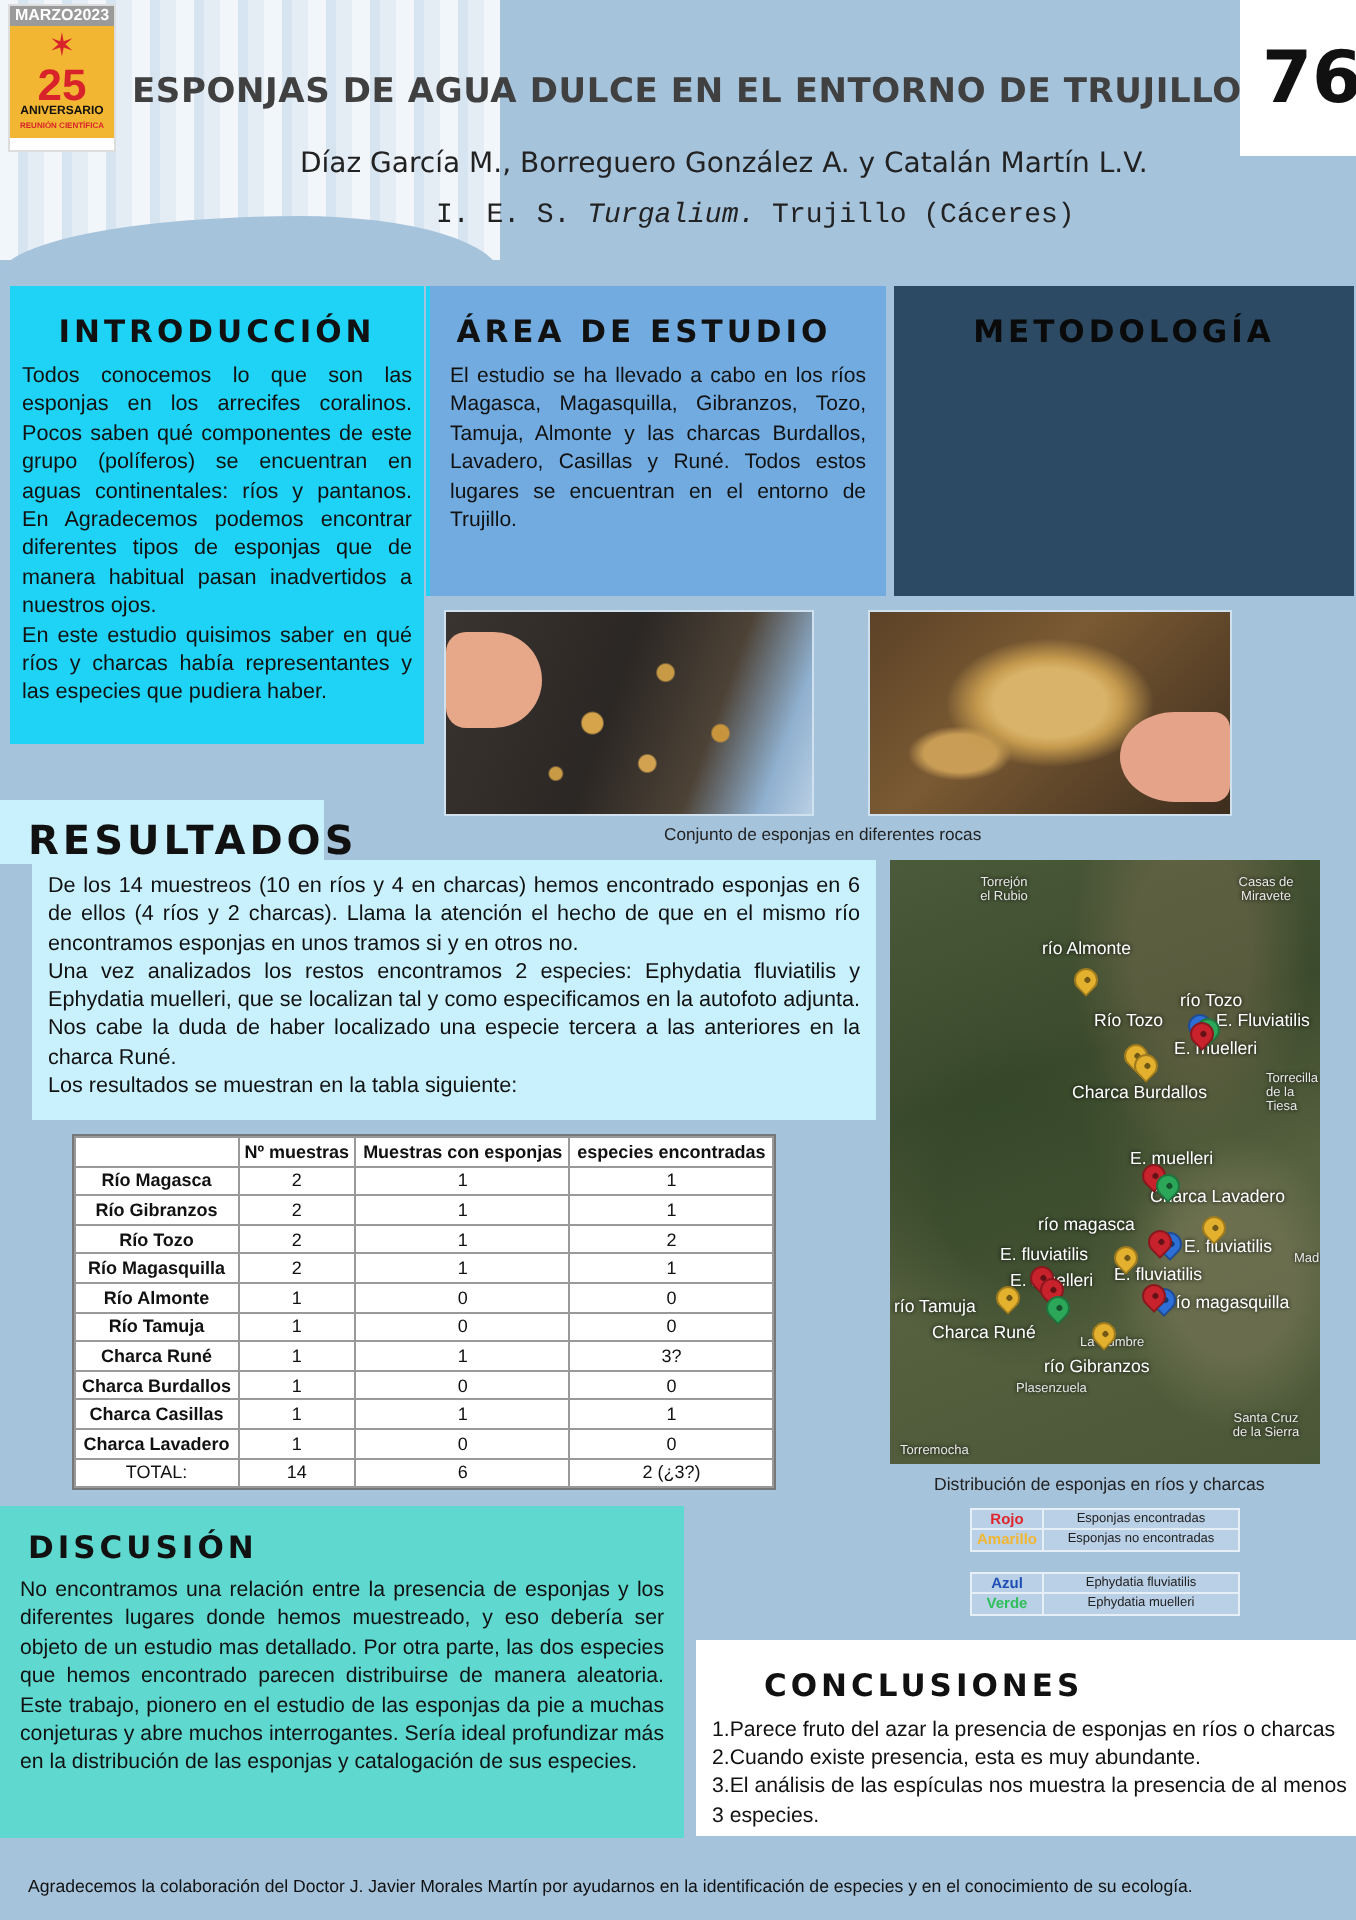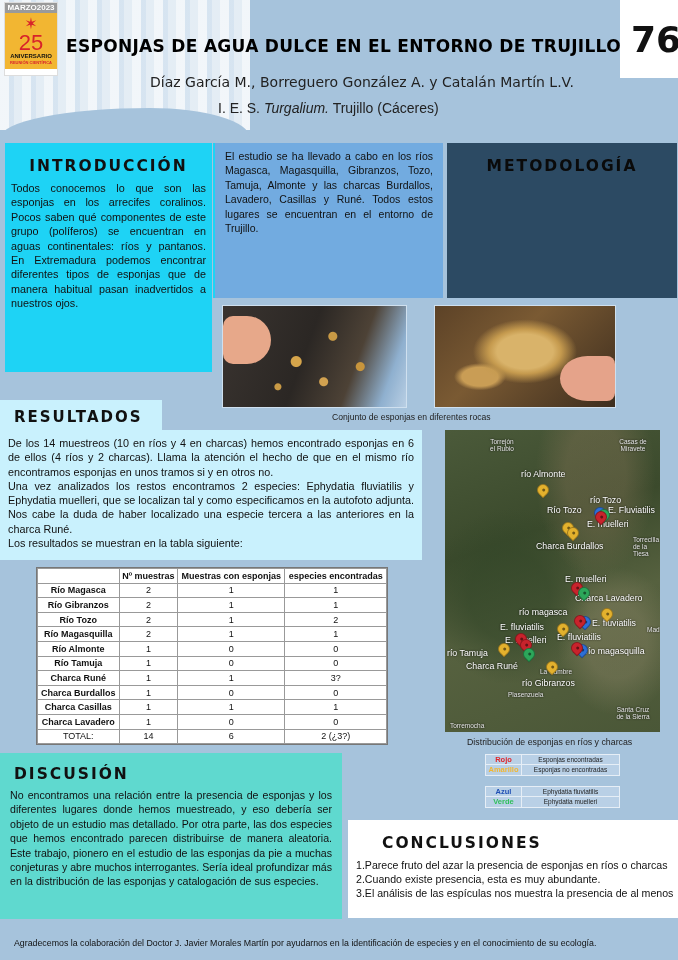--- a/index.html
+++ b/index.html
@@ -28,36 +28,36 @@
     border-radius: 60% 40% 0 0 / 100% 100% 0 0;
   }
   .logo {
     left: 4px; top: 2px; width: 54px; height: 74px;
     background: #f2b632; border: 1px solid #ddd;
     display: flex; flex-direction: column; align-items: center;
     overflow: hidden;
   }
   .logo .bar { width: 100%; background: #9a9a9a; color: #fff; font-weight: bold; font-size: 8px; text-align: center; line-height: 10px; }
   .logo .star { color: #d8232a; font-size: 16px; line-height: 18px; margin-top: 2px; }
-  .logo .num { color: #d8232a; font-weight: normal; font-size: 22px; line-height: 20px; font-family: "Liberation Sans", sans-serif; }
+  .logo .num { color: #d8232a; font-weight: bold; font-size: 22px; line-height: 20px; font-family: "Liberation Sans", sans-serif; }
   .logo .ann { color: #111; font-weight: bold; font-size: 6px; line-height: 7px; }
   .logo .reu { color: #d8232a; font-weight: bold; font-size: 4px; line-height: 5px; }
   .logo .foot { width: 100%; height: 6px; background: #fff; margin-top: auto; }
 
   .title {
     left: 66px; top: 36px; font-size: 17px; font-weight: bold; letter-spacing: 0.3px;
-    font-family: "DejaVu Sans", sans-serif; color: #000000; white-space: nowrap;
+    font-family: "DejaVu Sans", sans-serif; color: #404040; white-space: nowrap;
   }
   .num-box {
     left: 620px; top: 0; width: 72px; height: 78px; background: #fff;
     display: flex; align-items: center; justify-content: center;
     font-size: 36px; font-weight: bold; font-family: "DejaVu Sans", sans-serif;
   }
   .authors { left: 150px; top: 74px; font-size: 14px; white-space: nowrap; color: #222; font-family: "DejaVu Sans", sans-serif; }
-  .institution { left: 218px; top: 100px; font-size: 14px; white-space: nowrap; color: #222; font-family: Liberation Sans, sans-serif; }
+  .institution { left: 218px; top: 100px; font-size: 14px; white-space: nowrap; color: #222; font-family: Liberation Mono, monospace; }
 
   
   .box { padding: 6px 6px; }
   .box h2 {
     font-family: "DejaVu Sans", sans-serif; font-weight: bold; font-size: 15.5px;
     letter-spacing: 2px; text-align: center; margin-bottom: 6px; color: #111;
   }
   .box p { font-size: 10.8px; line-height: 14.4px; text-align: justify; }
 
   .intro { left: 5px; top: 143px; width: 207px; height: 229px; background: #1ed3f5; }
@@ -85,22 +85,22 @@
     left: 434px; width: 182px;
     background:
       radial-gradient(ellipse at 50% 45%, #d9b36a 0 28px, #c59a4e 36px, transparent 52px),
       radial-gradient(ellipse at 25% 70%, #c99d55 0 18px, transparent 26px),
       linear-gradient(135deg, #5c4227 0%, #7a5a33 40%, #3d2d1e 100%);
   }
   .photo2 .hand { position: absolute; right: 0; top: 50px; width: 55px; height: 45px; background: #e5a38a; border-radius: 50% 8px 8px 50%; }
   .caption-photos { left: 332px; top: 412px; font-size: 8.6px; color: #222; white-space: nowrap; }
 
   .res-tab { left: 0; top: 400px; width: 162px; height: 32px; background: #c9f1fd; }
-  .res-tab h2 { font-family: "DejaVu Sans", sans-serif; font-weight: bold; font-size: 15px; letter-spacing: 2px; padding: 8px 0 0 14px; }
-  .res-body { left: 0; top: 430px; width: 422px; height: 130px; background: #c9f1fd; padding: 6px 8px 0 8px; }
+  .res-tab h2 { font-family: "DejaVu Sans", sans-serif; font-weight: bold; font-size: 20px; letter-spacing: 2px; padding: 8px 0 0 14px; }
+  .res-body { left: 16px; top: 430px; width: 422px; height: 130px; background: #c9f1fd; padding: 6px 8px 0 8px; }
   .res-body p { font-size: 10.8px; line-height: 14.3px; text-align: justify; }
 
   
   .table-wrap { left: 36px; top: 567px; width: 352px; background: #fff; border: 1px solid #777; }
   table { border-collapse: collapse; width: 100%; font-size: 9px; }
   td, th { border: 1px solid #999; height: 14.6px; text-align: center; padding: 0 2px; font-weight: normal; white-space: nowrap; }
   th { font-weight: bold; }
   td.rowhead { font-weight: bold; }
   tr.total td { font-weight: normal; }
 
@@ -158,24 +158,26 @@
   <div class="foot"></div>
 </div>
 
 <div class="abs title">ESPONJAS DE AGUA DULCE EN EL ENTORNO DE TRUJILLO</div>
 <div class="abs num-box">76</div>
 <div class="abs authors">Díaz García M., Borreguero González A. y Catalán Martín L.V.</div>
 <div class="abs institution"><span>I. E. S. </span><i>Turgalium.</i><span> Trujillo (Cáceres)</span></div>
 
 <div class="abs box intro">
   <h2>INTRODUCCIÓN</h2>
-  <p>Todos conocemos lo que son las esponjas en los arrecifes coralinos. Pocos saben qué componentes de este grupo (políferos) se encuentran en aguas continentales: ríos y pantanos. En Extremadura podemos encontrar diferentes tipos de esponjas que de manera habitual pasan inadvertidos a nuestros ojos.</p>
+  <p>Todos conocemos lo que son las esponjas en los arrecifes coralinos. Pocos saben qué componentes de este grupo (políferos) se encuentran en aguas continentales: ríos y pantanos. En Agradecemos podemos encontrar diferentes tipos de esponjas que de manera habitual pasan inadvertidos a nuestros ojos.</p>
+  <p>En este estudio quisimos saber en qué ríos y charcas había representantes y las especies que pudiera haber.</p>
 </div>
 
 <div class="abs box area">
+  <h2>ÁREA DE ESTUDIO</h2>
   <p>El estudio se ha llevado a cabo en los ríos Magasca, Magasquilla, Gibranzos, Tozo, Tamuja, Almonte y las charcas Burdallos, Lavadero, Casillas y Runé. Todos estos lugares se encuentran en el entorno de Trujillo.</p>
 </div>
 
 <div class="abs box metod">
   <h2>METODOLOGÍA</h2>
 </div>
 
 <div class="abs photo photo1">
     <div class="hand"></div>
   </div>
@@ -348,16 +350,17 @@
   <h2>DISCUSIÓN</h2>
   <p>No encontramos una relación entre la presencia de esponjas y los diferentes lugares donde hemos muestreado, y eso debería ser objeto de un estudio mas detallado. Por otra parte, las dos especies que hemos encontrado parecen distribuirse de manera aleatoria. Este trabajo, pionero en el estudio de las esponjas da pie a muchas conjeturas y abre muchos interrogantes. Sería ideal profundizar más en la distribución de las esponjas y catalogación de sus especies.</p>
 </div>
 
 <div class="abs concl">
   <h2>CONCLUSIONES</h2>
   <ul>
     <li>1.Parece fruto del azar la presencia de esponjas en ríos o charcas</li>
     <li>2.Cuando existe presencia, esta es muy abundante.</li>
     <li>3.El análisis de las espículas nos muestra la presencia de al menos</li>
+    <li>3 especies.</li>
   </ul>
 </div>
 
 <div class="abs ack">Agradecemos la colaboración del Doctor J. Javier Morales Martín por ayudarnos en la identificación de especies y en el conocimiento de su ecología.</div>
 
 </body></html>

